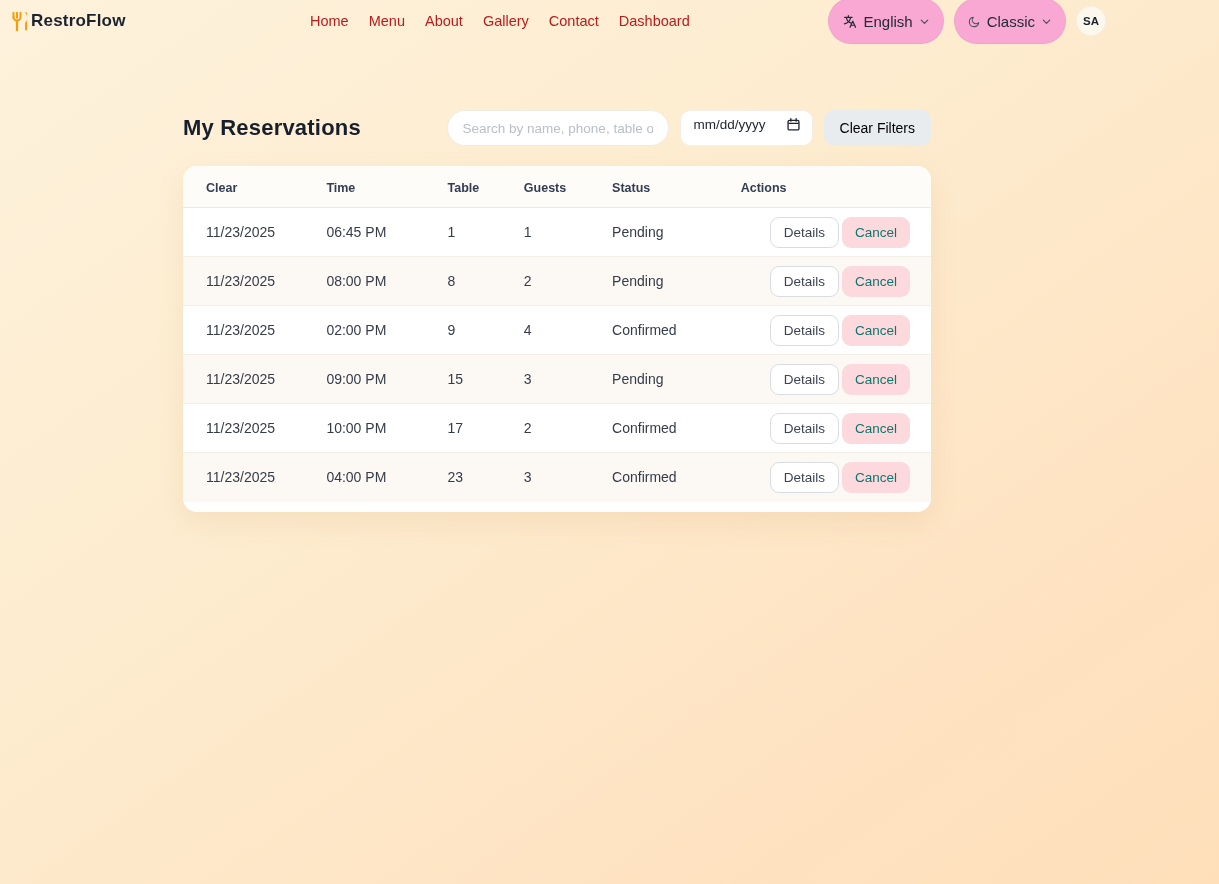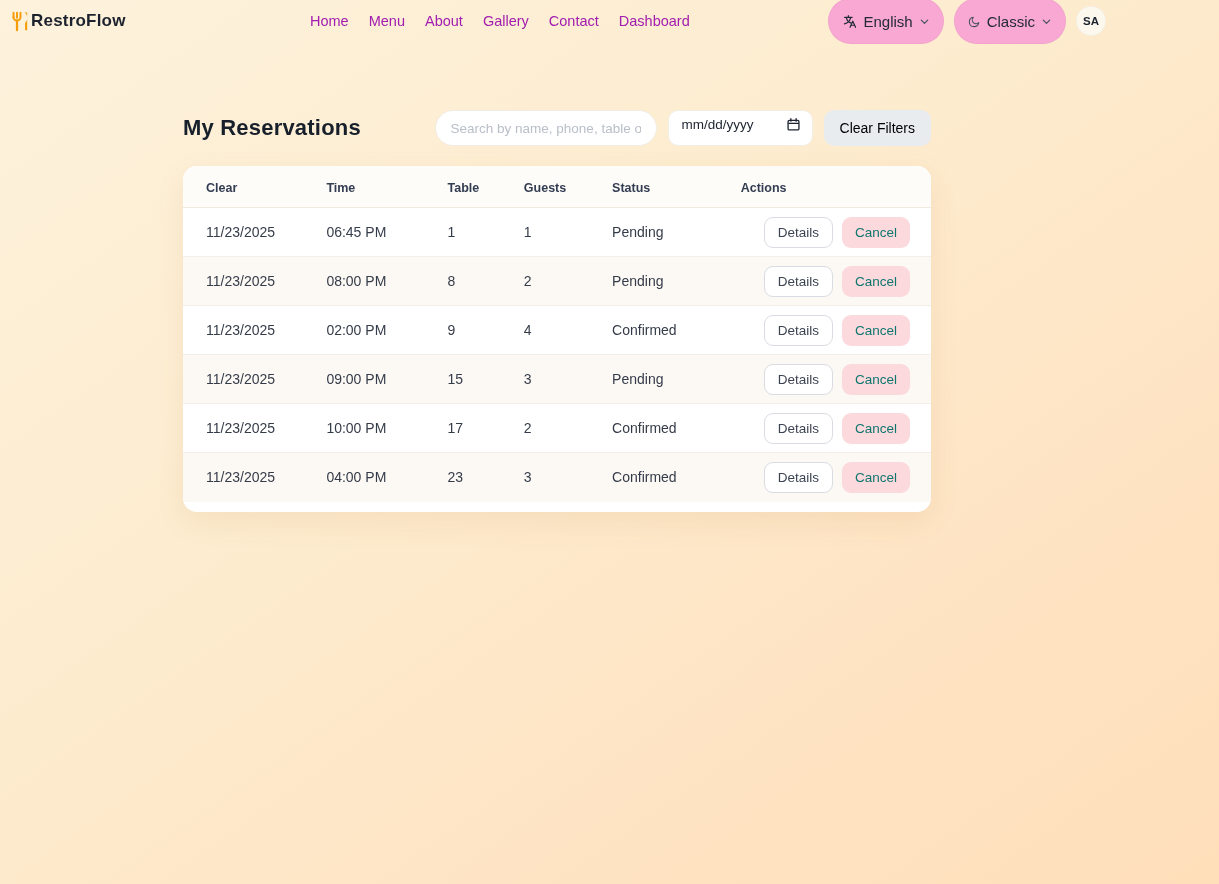--- a/index.html
+++ b/index.html
@@ -9,21 +9,21 @@
     background: linear-gradient(145deg, #fdf2dc 0%, #fdeccf 40%, #fee3c2 75%, #ffdfba 100%);
     overflow: hidden;
     color:#222a38;
   }
 
   
   .navbar { position:relative; height:42px; width:100%; }
   .brand { position:absolute; left:10px; top:0; height:42px; display:flex; align-items:center; cursor:pointer; }
   .brand-name { font-size:17px; font-weight:700; color:#1c232e; letter-spacing:.2px; }
   .nav-links { position:absolute; left:310px; top:0; height:42px; display:flex; align-items:center; gap:20px; }
-  .nav-links a { text-decoration:none; color:#a21caf; font-size:14.5px; cursor:pointer; }
+  .nav-links a { text-decoration:none; color:#b91c1c; font-size:14.5px; cursor:pointer; }
   .nav-controls { position:absolute; right:113px; top:0; height:42px; display:flex; align-items:center; gap:10px; }
   .pill {
     display:flex; align-items:center; gap:6px; height:46px; padding:0 13px;
     background:#f9a8d4; border:1px solid rgba(0,0,0,0.03); border-radius:999px;
     font-size:15px; color:#222a38; cursor:pointer;
   }
   .avatar {
     width:30px; height:30px; border-radius:50%; background:#fdf8ee;
     display:flex; align-items:center; justify-content:center;
     font-size:11.5px; font-weight:700; color:#1c232e; cursor:pointer;
@@ -38,21 +38,21 @@
   }
   .page-title { font-size:22px; font-weight:800; color:#171f2b; letter-spacing:.2px; }
   .filters { display:flex; align-items:center; gap:11px; }
   .search-input {
     width:222px; height:36px; border:1px solid #f1ece2; border-radius:18px;
     background:#fff; padding:0 15px; font-size:13.5px; color:#1d2430; outline:none;
     font-family:inherit;
   }
   .search-input::placeholder { color:#b9bec8; }
   .date-field {
-    width:145px; height:36px; background:#fff; border:1px solid #f3eee5; border-radius:10px;
+    width:133px; height:36px; background:#fff; border:1px solid #f3eee5; border-radius:10px;
     display:flex; align-items:center; justify-content:space-between; padding:0 11px 8px 13px;
     font-size:13.5px; color:#1d2430; cursor:pointer;
   }
   .clear-btn {
     height:36px; padding:0 16px; background:#e9ecef; border:none; border-radius:10px;
     font-size:14px; color:#000000; cursor:pointer; font-family:inherit;
   }
 
   
   .card {
@@ -66,21 +66,21 @@
   }
   td { font-size:14px; color:#353c49; padding:0 8px; height:49px; border-bottom:1px solid #f3eee6; }
   tbody tr:nth-child(even) td { background:#fcf8f4; }
   tbody tr:last-child td { border-bottom:none; }
   .col-date   { width:18.1%; padding-left:23px; }
   .col-time   { width:16.2%; }
   .col-table  { width:10.2%; }
   .col-guests { width:11.8%; }
   .col-status { width:17.2%; }
   .col-actions{ width:26.5%; padding-right:21px; }
-  .actions-wrap { display:flex; justify-content:flex-end; gap:9px; }
+  .actions-wrap { display:flex; justify-content:flex-end; gap:3px; }
   .btn-details {
     padding:7px 13px; background:#fff; border:1px solid #d9dde3; border-radius:9px;
     font-size:13.5px; color:#3c4453; cursor:pointer; font-family:inherit;
   }
   .btn-cancel {
     padding:7px 13px; background:#fbd9dd; border:none; border-radius:9px;
     font-size:13.5px; color:#0f766e; cursor:pointer; font-family:inherit;
   }
 </style>
 </head>

